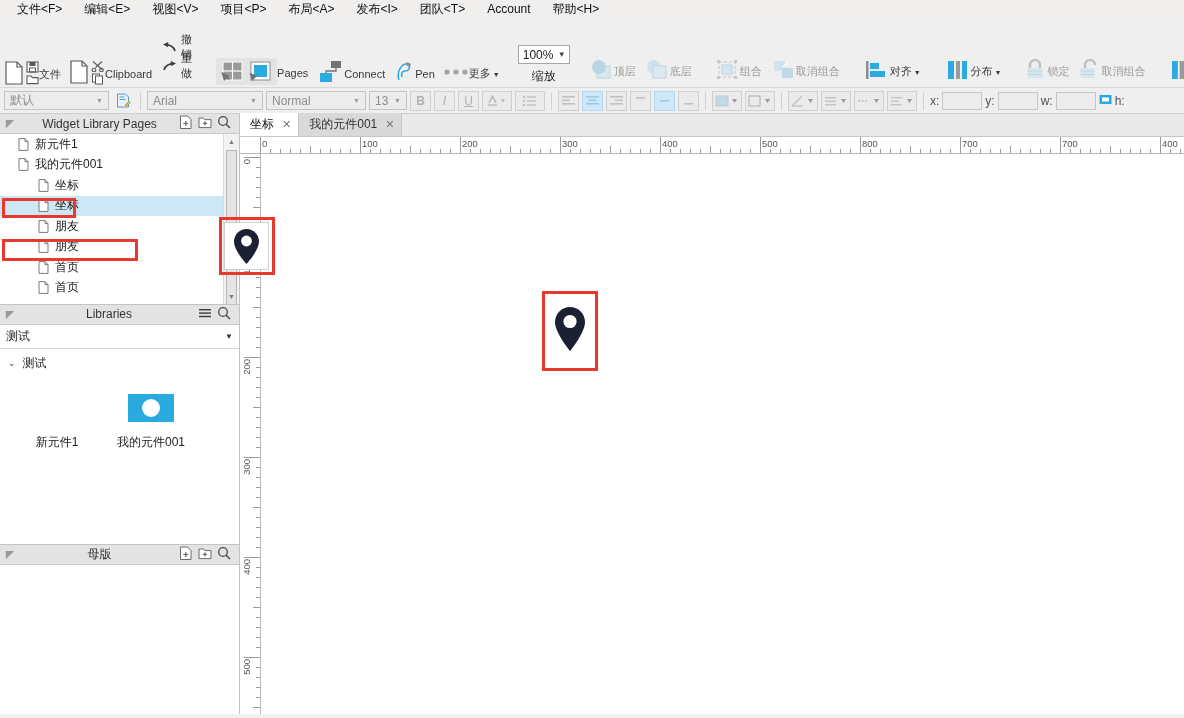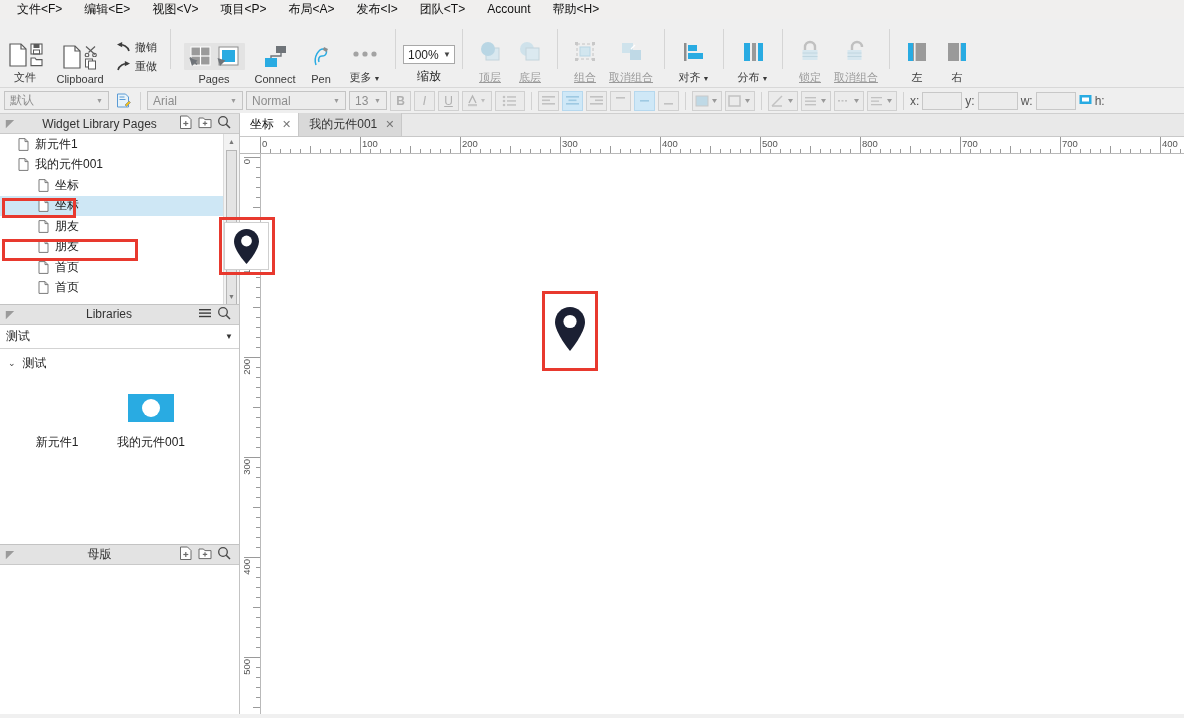--- a/index.html
+++ b/index.html
@@ -14,24 +14,24 @@
   }
   
   .menubar { height:19px; background:#f0efee; display:flex; align-items:center;
              padding-left:6px; border-bottom:1px solid #f0efee; }
   .menubar .mi { font-size:12px; padding:0 11px; white-space:nowrap; color:#111; line-height:19px; }
   
   .toolbar { height:69px; background:#efefef; display:flex; align-items:flex-start;
              border-bottom:1px solid #d8d8d8; padding-top:4px; }
   .tgroup { display:flex; align-items:flex-end; height:62px; }
   .tsep { width:1px; height:40px; background:#d5d5d5; margin:6px 7px 0 7px; }
-  .tbtn { display:flex; flex-direction:column; align-items:center; justify-content:flex-start;
+  .tbtn { display:flex; flex-direction:row; align-items:center; justify-content:flex-start;
           min-width:40px; padding:2px 4px 0; }
   .tbtn .lbl { font-size:11px; color:#3a3a3a; margin-top:3px; white-space:nowrap; }
-  .tbtn .lbl.dim { color:#9a9a9a;text-decoration:underline; }
+  .tbtn .lbl.dim { color:#9a9a9a; }
   .ico { display:block; }
   .dual { display:flex; gap:2px; align-items:flex-start; }
   .stackico { display:flex; flex-direction:column; gap:1px; }
   .undo-row { display:flex; align-items:center; gap:4px; font-size:11px; color:#333; height:19px; }
   .selwrap { background:#e3e3e3; padding:2px 4px 1px; border-radius:1px; display:flex; gap:3px;}
   .zoombox { display:flex; flex-direction:column; align-items:center; }
   .zoomfield { width:52px; height:19px; border:1px solid #a8a8a8; background:#fff;
                display:flex; align-items:center; font-size:12px; padding-left:4px;
                position:relative; margin-top:9px;}
   .zoomfield .cv { flex:1; }
@@ -447,21 +447,21 @@
   </div>
   <div class="fbtn" style="width:22px">
     <svg width="15" height="15" viewBox="0 0 15 15">
       <path d="M1.5 1 h8 l3 3 v10 h-11 z" fill="#e8f3f9" stroke="#5b9bd5" stroke-width="1"></path>
       <line x1="3.5" y1="4" x2="8.5" y2="4" stroke="#5b9bd5"></line>
         <line x1="3.5" y1="6.5" x2="9.5" y2="6.5" stroke="#5b9bd5"></line>
       <path d="M9 12 l4 -4 l1.5 1.5 l-4 4 z" fill="#f0c419" stroke="#8d8d8d" stroke-width="0.7"></path>
     </svg>
   </div>
   <div class="fsepv"></div>
-  <div class="fsel" style="width:96px">
+  <div class="fsel" style="width:116px">
     <span class="v">Arial</span>
     <span class="ar">▼</span>
   </div>
   <div class="fsel" style="width:100px">
     <span class="v">Normal</span>
     <span class="ar">▼</span>
   </div>
   <div class="fsel" style="width:38px">
     <span class="v">13</span>
     <span class="ar">▼</span>

